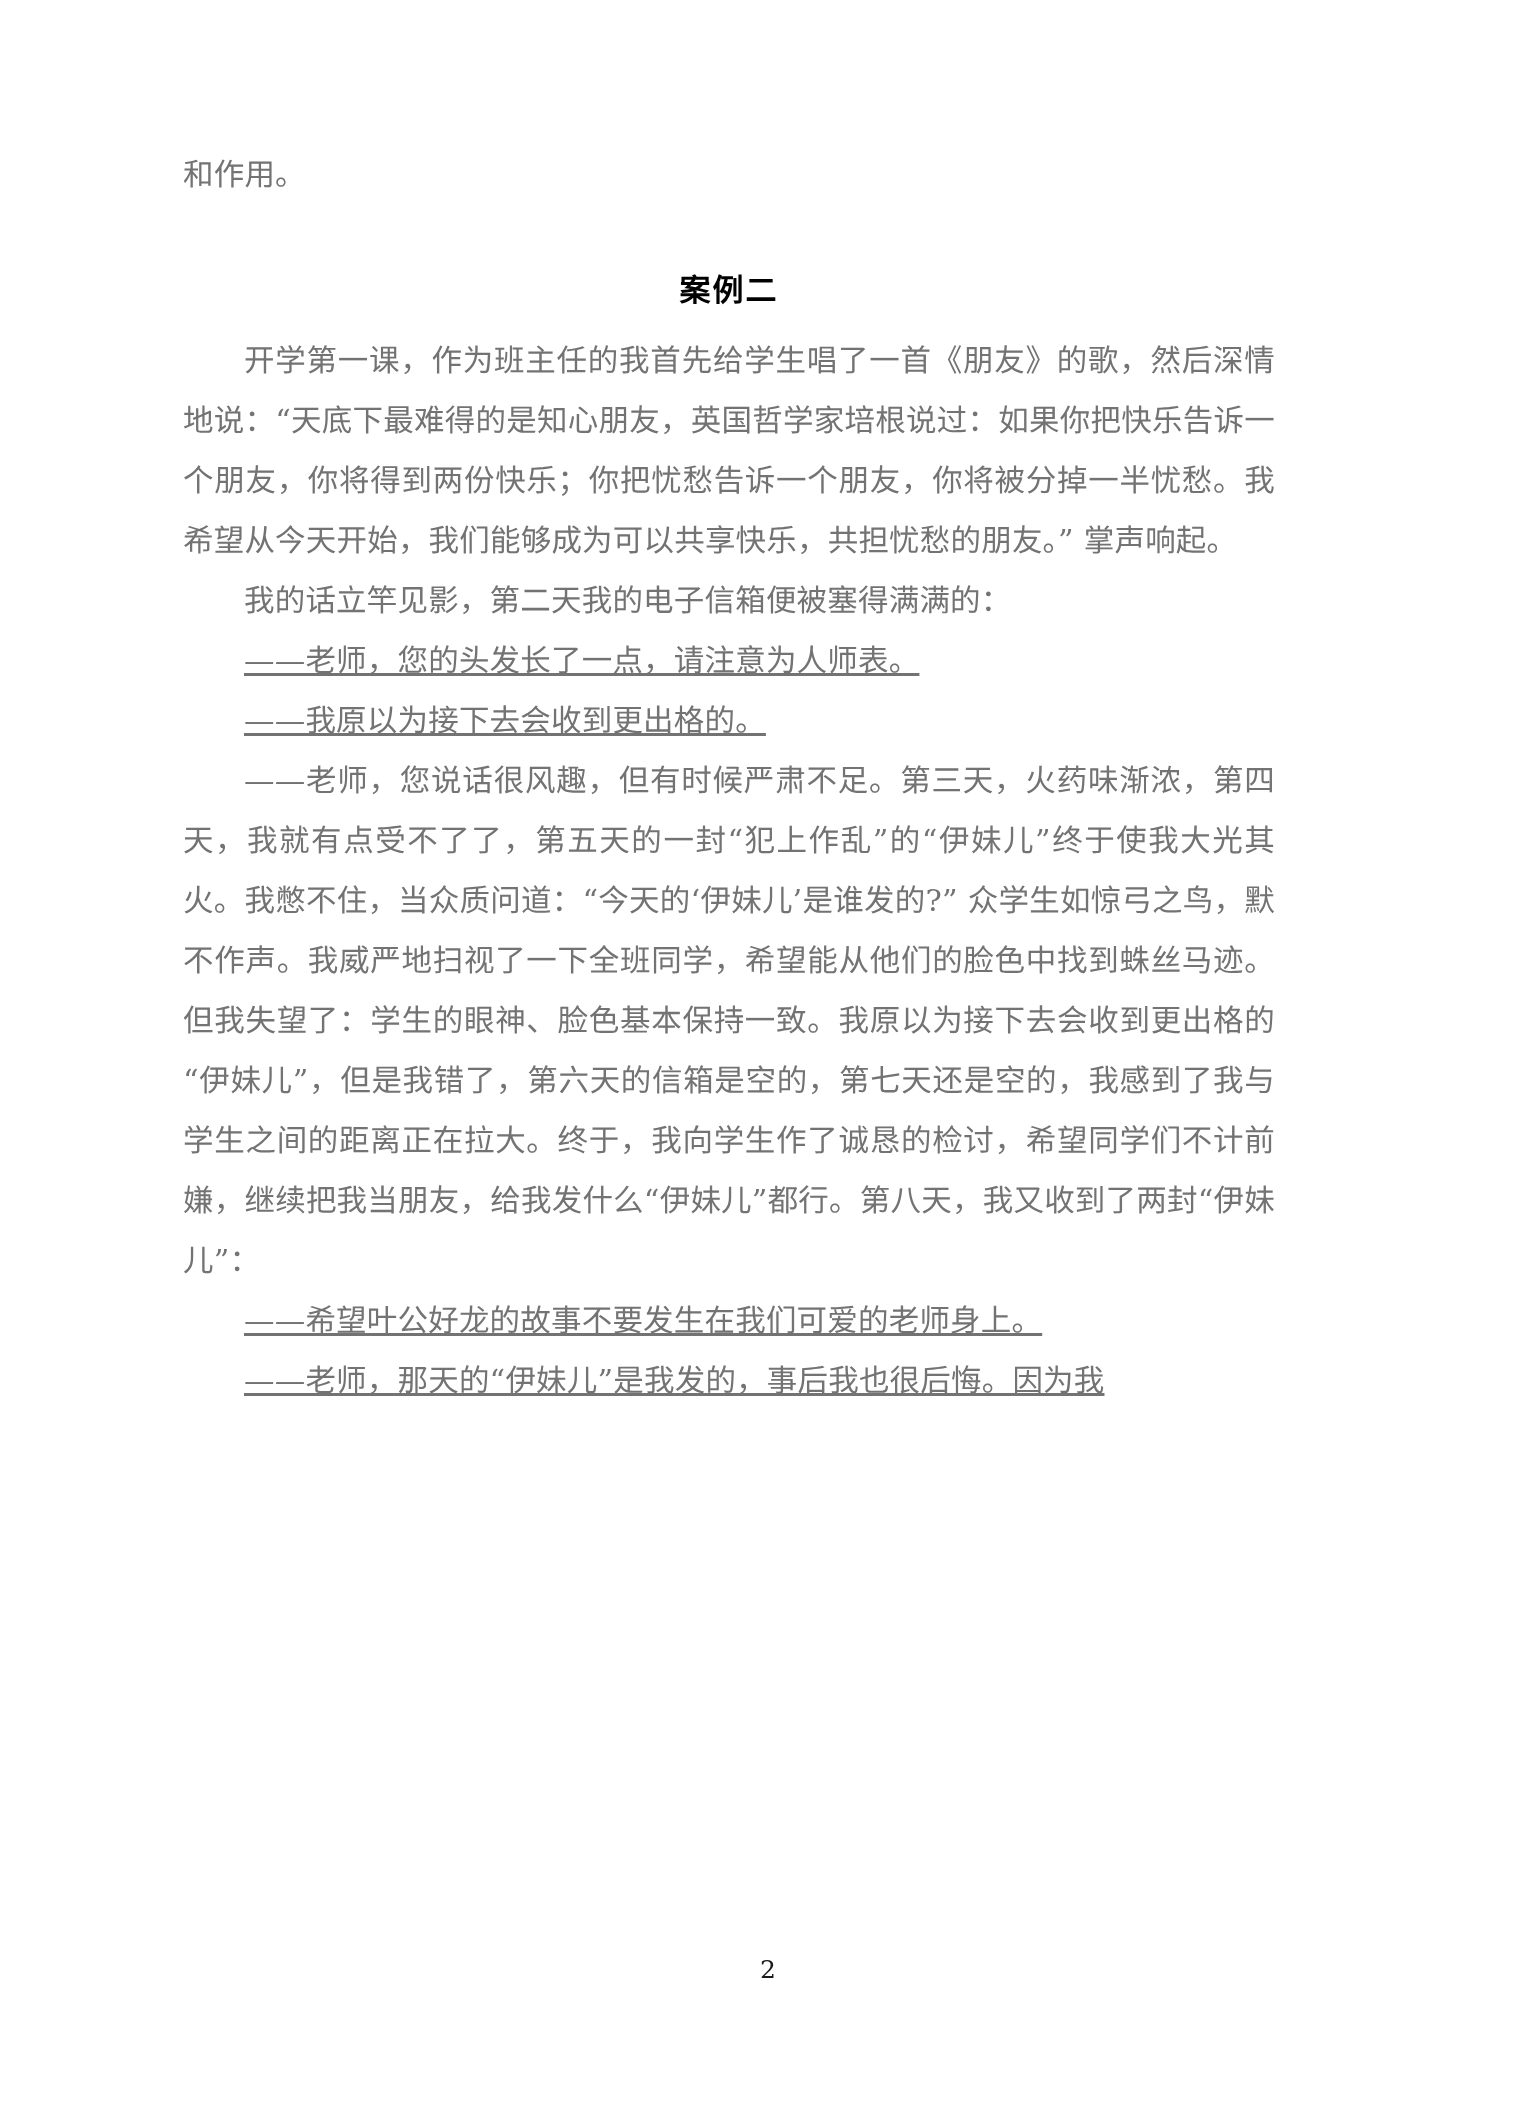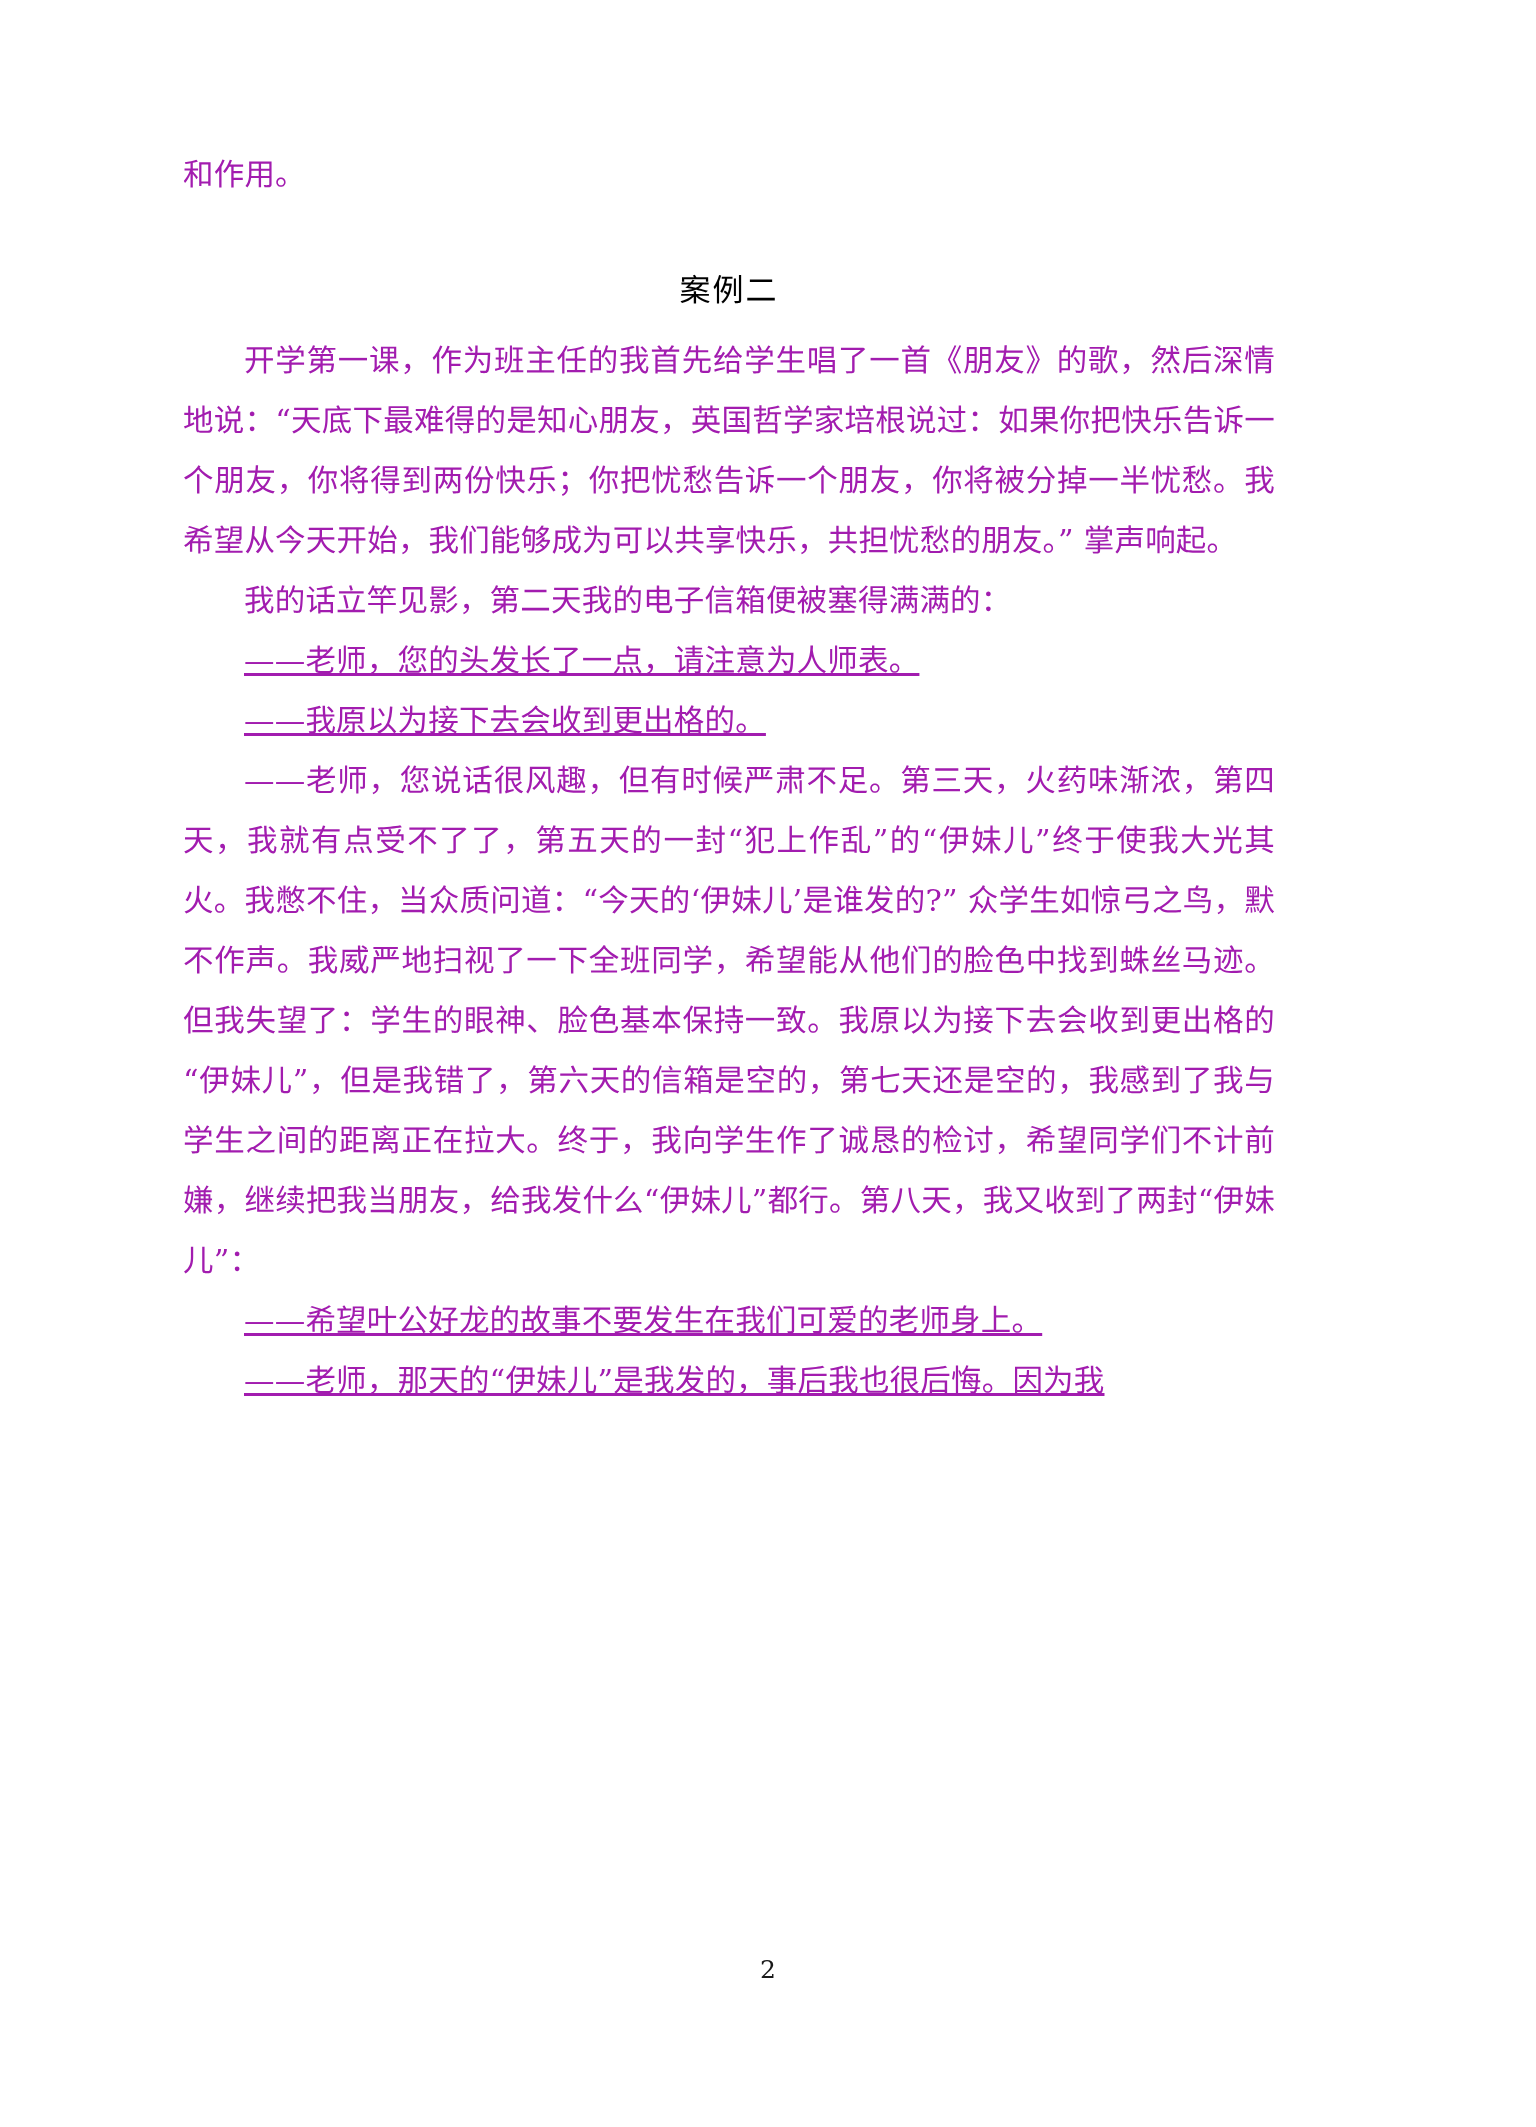--- a/index.html
+++ b/index.html
@@ -32,37 +32,37 @@
   }
 
   
   .para {
     font-size: 30.5px;
     line-height: 60px;
     text-align: justify;
     text-justify: inter-character;
     letter-spacing: 0.2px;
     margin: 0;
-    color: #a21caf;
+    color: #737373;
     word-break: break-all;
   }
 
   
   .frag {
     margin-top: 145px;
   }
 
   
   .heading {
     margin-top: 60px;
     margin-bottom: 16px;
     text-align: center;
     font-size: 31px;
     line-height: 50px;
-    font-weight: normal;
+    font-weight: bold;
     letter-spacing: 2px;
   }
 
   
   .indent {
     text-indent: 2em;
   }
 
   
   .dash-line {

